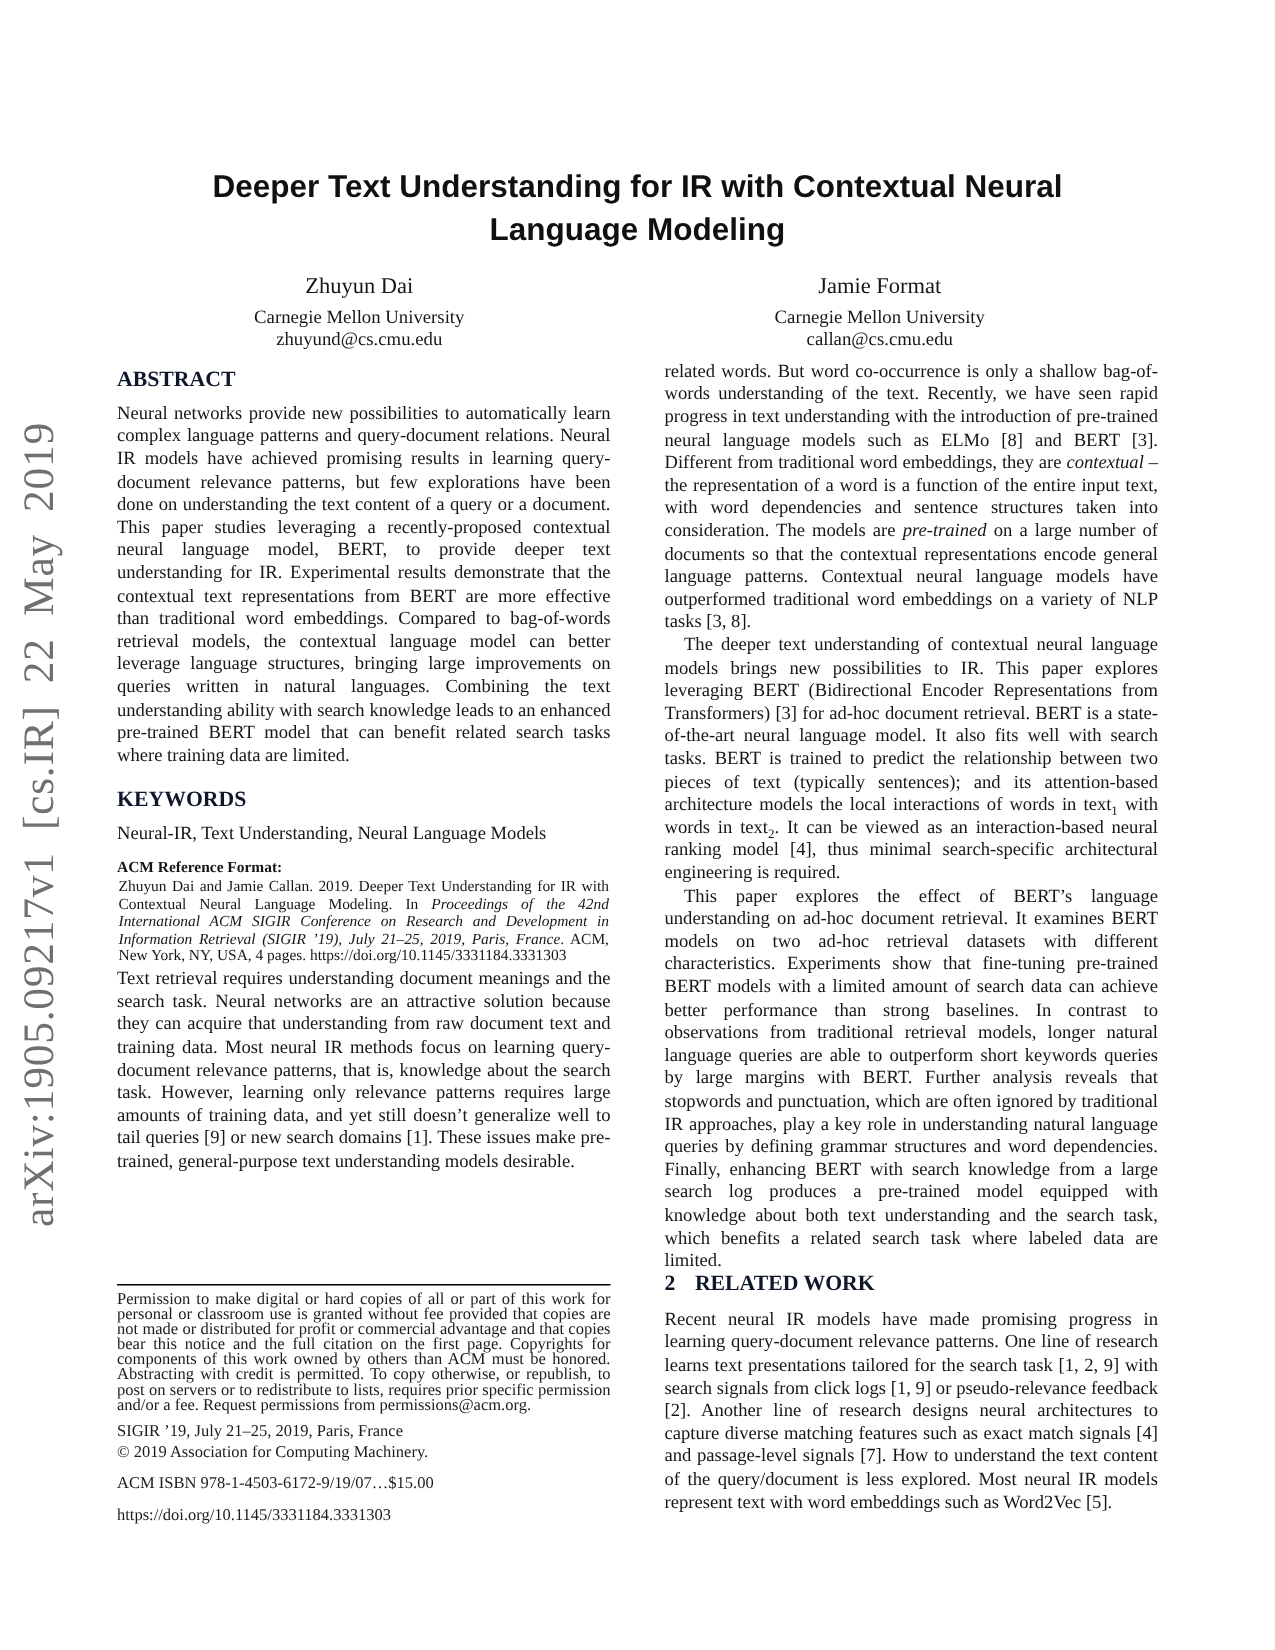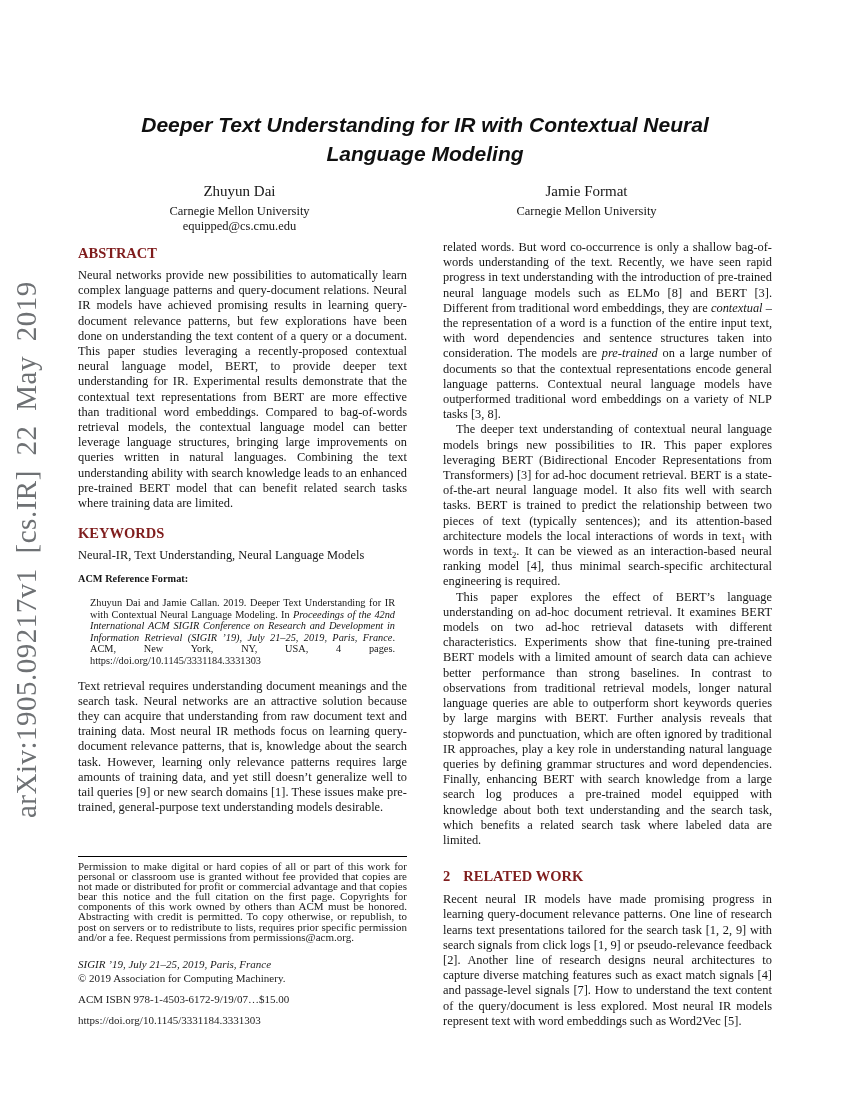--- a/index.html
+++ b/index.html
@@ -32,84 +32,83 @@
   
   .title-block {
     position: absolute;
     top: 110px; left: 0; width: 850px;
     text-align: center;
     font-family: "Liberation Sans", sans-serif;
     font-weight: bold;
     font-size: 21px;
     line-height: 29px;
     color: #101010;
-    font-style: italic;
   }
   .authors-row {
     position: absolute;
     top: 182px; left: 66px; width: 694px;
     display: flex;
   }
   .author { flex: 1; text-align: center; }
   .author .name { font-size: 15px; line-height: 18px; margin-bottom: 4px; }
   .author .affil, .author .email { font-size: 12.5px; line-height: 15px; }
 
   
   .col { position: absolute; top: 240px; width: 329px; }
   .col-left  { left: 78px; }
   .col-right { left: 443px; }
 
   .sec-head {
     font-weight: bold;
     font-size: 14.5px;
     line-height: 16px;
-    color: #7f1d1d;
+    color: #0f172a;
     margin: 0;
   }
   .sec-num { display: inline-block; margin-right: 13px; }
 
   p.body {
     margin: 0;
     font-size: 12.4px;
     line-height: 15.2px;
     text-align: justify;
     hyphens: auto;
     -webkit-hyphens: auto;
   }
   p.indent { text-indent: 13px; }
 
   .h-abstract { margin: 6px 0 7px 0; }
   .h-keywords { margin: 14px 0 7px 0; }
   .h-acmref { font-weight: bold; font-size: 10.3px; line-height: 11.6px; margin: 10px 0 0 0; }
   .acmref-text {
-    margin: 12px;
+    margin: 1px;
     font-size: 10.3px;
     line-height: 11.6px;
     text-align: justify;
     hyphens: auto;
   }
   .h-intro { margin: 22px 0 8px 0; }
-  .h-related { margin: 20px 0 8px 0; }
+  .h-related { margin: 0 0 8px 0; }
 
   
   .footnote {
     position: absolute;
     left: 78px; top: 856px; width: 329px;
     font-size: 11px;
     line-height: 10.1px;
     color: #1b1b1b;
   }
   .footnote .rule {
     border: none;
     border-top: 1px solid #000;
     margin: 0 0 4px 0;
     width: 100%;
   }
   .footnote p { margin: 0; text-align: justify; }
-  .footnote .venue { font-style: italic; margin-top: 17px; }
+  .footnote .venue { margin-top: 7px; }
   .footnote .extra { margin-top: 11px; }
   .footnote .copyright { margin-top: 4px; }
 
   i { font-style: italic; }
   sub { font-size: 70%; line-height: 0; }
 </style>
 </head>
 <body>
 
 <div class="page">
@@ -118,25 +117,26 @@
 
   <div class="title-block">
     <div>Deeper Text Understanding for IR with Contextual Neural</div>
     <div>Language Modeling</div>
   </div>
 
   <div class="authors-row">
     <div class="author">
       <div class="name">Zhuyun Dai</div>
       <div class="affil">Carnegie Mellon University</div>
-      <div class="email">equipped@cs.cmu.edu</div>
+      <div class="email">zhuyund@cs.cmu.edu</div>
     </div>
     <div class="author">
       <div class="name">Jamie Format</div>
       <div class="affil">Carnegie Mellon University</div>
+      <div class="email">callan@cs.cmu.edu</div>
     </div>
   </div>
 
   <div class="col col-left">
     <h2 class="sec-head h-abstract" style="margin-top:5px;">ABSTRACT</h2>
     <p class="body">Neural networks provide new possibilities to automatically learn complex language patterns and query-document relations. Neural IR models have achieved promising results in learning query-document relevance patterns, but few explorations have been done on understanding the text content of a query or a document. This paper studies leveraging a recently-proposed contextual neural language model, BERT, to provide deeper text understanding for IR. Experimental results demonstrate that the contextual text representations from BERT are more effective than traditional word embeddings. Compared to bag-of-words retrieval models, the contextual language model can better leverage language structures, bringing large improvements on queries written in natural languages. Combining the text understanding ability with search knowledge leads to an enhanced pre-trained BERT model that can benefit related search tasks where training data are limited.</p>
 
     <h2 class="sec-head h-keywords">KEYWORDS</h2>
     <p class="body">Neural-IR, Text Understanding, Neural Language Models</p>
 

